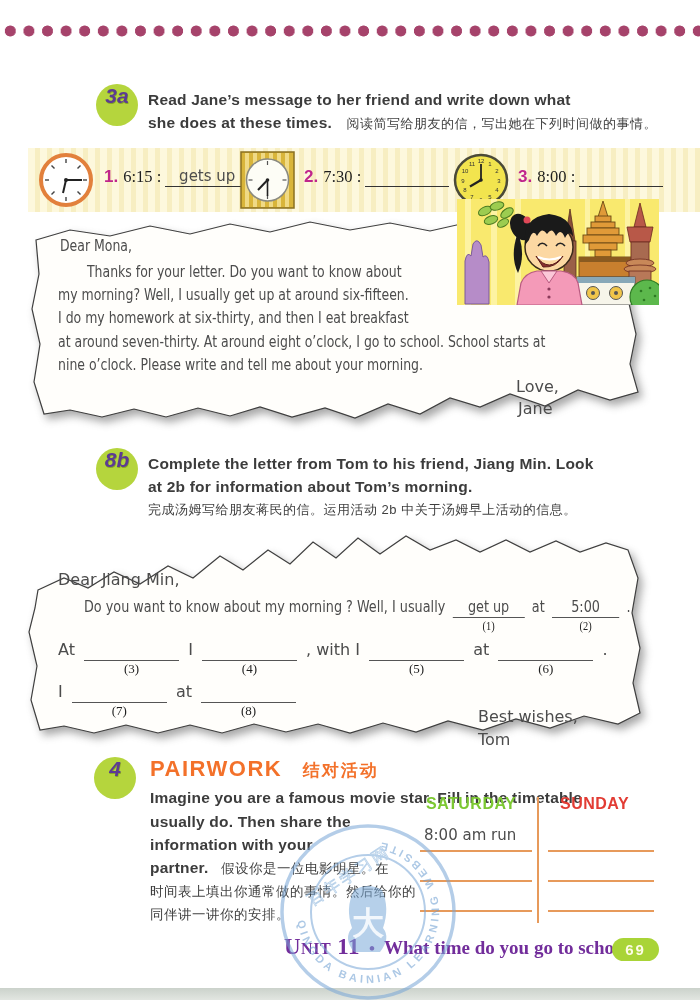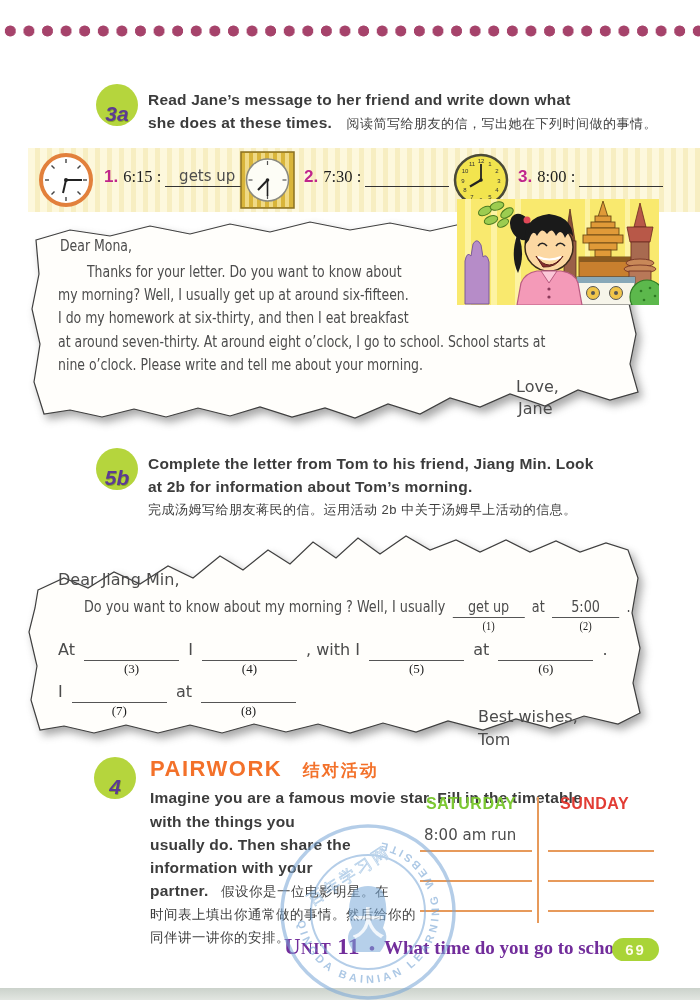--- a/index.html
+++ b/index.html
@@ -8,21 +8,21 @@
   .abs{position:absolute;}
 
   
   .dots{left:0;top:24px;width:700px;height:14px;
     background-image:radial-gradient(circle at center,#a6436b 5.2px,rgba(166,67,107,0) 5.8px);
     background-size:18.6px 14px;background-position:1px 0;}
 
   
   .badge{width:42px;height:42px;border-radius:50%;background:#b5d53d;
     color:#5c3a93;font-weight:bold;font-size:21px;font-style:italic;
-    display:flex;align-items:flex-end;justify-content:center;
+    display:flex;align-items:flex-start;justify-content:center;
     text-shadow:0.5px 0.5px 0 #86a823;}
 
   .h-en{font-weight:bold;font-size:15.5px;color:#3c3c3c;letter-spacing:.2px;line-height:23px;white-space:nowrap;}
   .h-zh{font-weight:normal;font-size:13px;color:#3f3f3f;letter-spacing:.5px;}
 
   
   .clockband{left:28px;top:148px;width:672px;height:64px;
     background:repeating-linear-gradient(90deg,#fdf8dd 0 7px,#f7eec2 7px 12px);}
   .clockitem{display:flex;align-items:flex-end;white-space:nowrap;}
   .num{color:#c0268c;font-weight:bold;font-size:17px;font-family:"Liberation Sans",sans-serif;margin-right:5px;}
@@ -239,21 +239,21 @@
     <path d="M99,47 q4,-5.5 9,0" fill="none" stroke="#222" stroke-width="1.6"></path>
     <path d="M79,57 Q92,75 106,57 Q99,69 86,68 Z" fill="#8a3030" stroke="#5a1a18" stroke-width="1"></path>
     <path d="M81,58 Q92,63 104,58" stroke="#fff" stroke-width="2" fill="none"></path>
     <path d="M60,106 L64,84 Q68,74 80,72 L104,72 Q118,74 121,84 L125,106 Z" fill="#f49ab8" stroke="#b85a80" stroke-width="1.2"></path>
     <polygon points="84,72 100,72 92,84" fill="#fbc8d8" stroke="#b85a80" stroke-width="1"></polygon>
     <circle cx="92" cy="90" r="1.6" fill="#8a3a5a"></circle>
       <circle cx="92" cy="98" r="1.6" fill="#8a3a5a"></circle>
   </svg>
 
   <div class="abs badge" style="left:96px;top:448px;">
-    <span>5b</span>
+    <span>8b</span>
   </div>
   <div class="abs" style="left:148px;top:452px;width:520px;">
     <div class="h-en">Complete the letter from Tom to his friend, Jiang Min. Look</div>
     <div class="h-en">at 2b for information about Tom’s morning.</div>
     <div class="h-zh" style="margin-top:3px;">完成汤姆写给朋友蒋民的信。运用活动 2b 中关于汤姆早上活动的信息。</div>
   </div>
 
   <svg class="abs paper" style="left:28px;top:528px;filter:drop-shadow(4px 5px 4px rgba(60,60,60,.45));" width="622" height="230" viewBox="0 0 622 230">
     <path d="M10,62 L36,50 60,60 86,44 112,56 140,38 165,50 192,28 215,42 240,22 262,36 285,14 308,30 330,10
              352,26 378,8 402,22 428,12 452,24 478,12 502,24 528,13 552,24 578,15 600,22
@@ -321,21 +321,20 @@
 
   <div class="abs badge" style="left:94px;top:757px;">
     <span>4</span>
   </div>
   <div class="abs h-en" style="left:150px;top:786px;">Imagine you are a famous movie star.  Fill in the timetable</div>
   <div class="abs" style="left:150px;top:756px;white-space:nowrap;">
     <span class="pairwork-title">PAIRWORK</span>
     <span class="pairwork-zh">结对活动</span>
   </div>
   <div class="abs" style="left:150px;top:810px;width:272px;">
-    <div class="h-en">with the things you</div>
     <div class="h-en">usually do. Then share the</div>
     <div class="h-en">information with your</div>
     <div class="h-en">
       <span>partner.</span>
       <span class="h-zh" style="margin-left:8px;font-size:13.5px;">假设你是一位电影明星。在</span>
     </div>
     <div class="h-zh" style="font-size:13.5px;line-height:23px;">时间表上填出你通常做的事情。然后给你的</div>
     <div class="h-zh" style="font-size:13.5px;line-height:23px;">同伴讲一讲你的安排。</div>
   </div>
 

